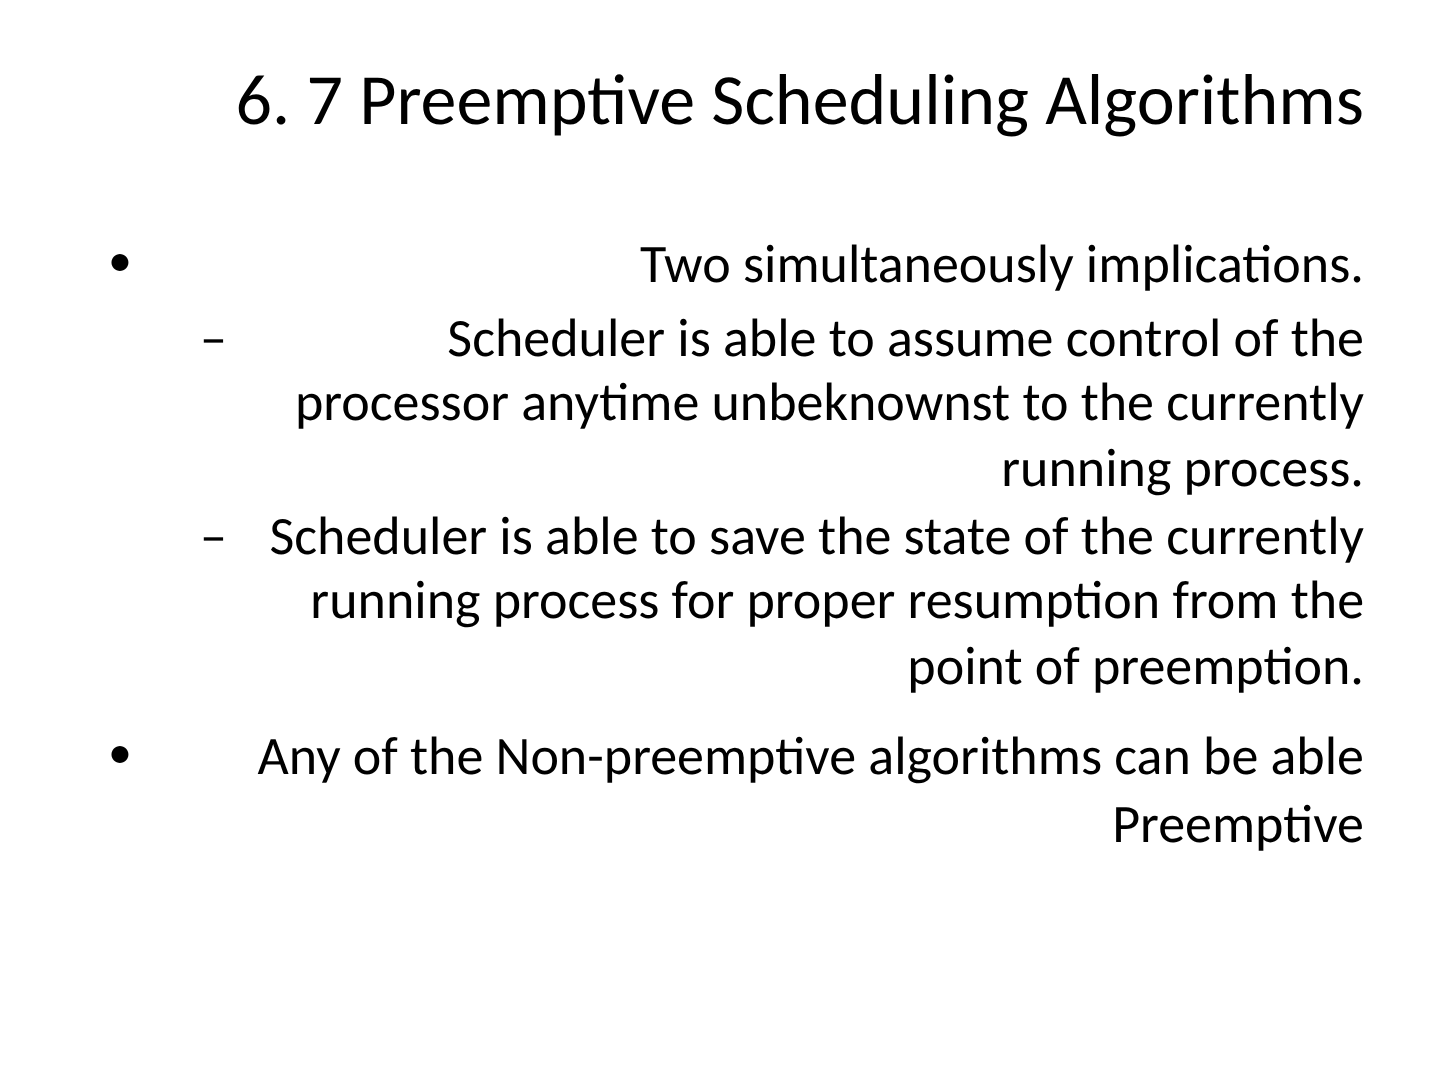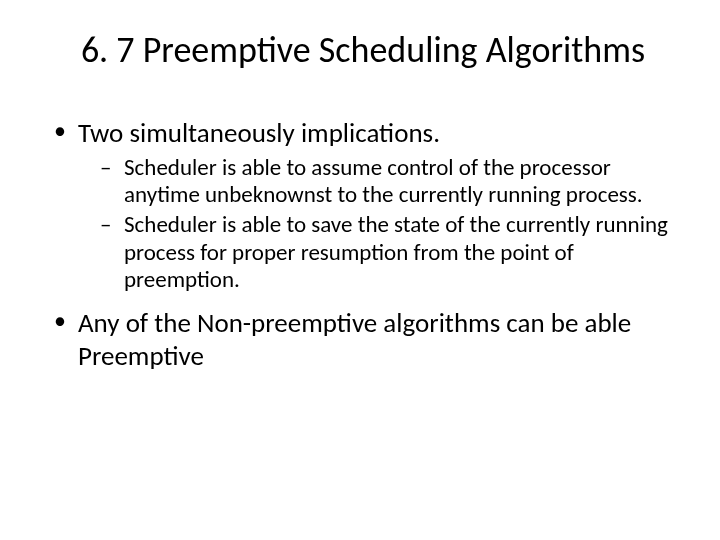--- a/index.html
+++ b/index.html
@@ -1,53 +1,54 @@
 <!DOCTYPE html>
 <html><head>
   <meta charset="utf-8">
   <style>
     * {
       margin: 0;
       padding: 0;
       box-sizing: border-box;
+      text-align: right;
     }
     body {
       width: 720px;
       height: 540px;
       background: #ffffff;
       font-family: Calibri, Arial, sans-serif;
       color: #000000;
       padding: 28px 38px 28px 38px;
       overflow: hidden;
     }
     .title {
       font-size: 36px;
       font-weight: 400;
-      text-align: center;
+      text-align: right;
       margin-bottom: 44px;
       letter-spacing: 0px;
       padding-left: 6px;
     }
     .bullet-lvl1 {
       font-size: 27px;
       margin-left: 16px;
       margin-bottom: 4px;
       position: relative;
       padding-left: 24px;
       line-height: 1.25;
     }
     .bullet-lvl1::before {
       content: "•";
       position: absolute;
       left: 0;
       top: 0;
       font-size: 24px;
     }
     .bullet-lvl2 {
-      font-size: 23px;
+      font-size: 27px;
       margin-left: 62px;
       margin-bottom: 2px;
       position: relative;
       padding-left: 24px;
       line-height: 1.2;
     }
     .bullet-lvl2::before {
       content: "–";
       position: absolute;
       left: 0;

